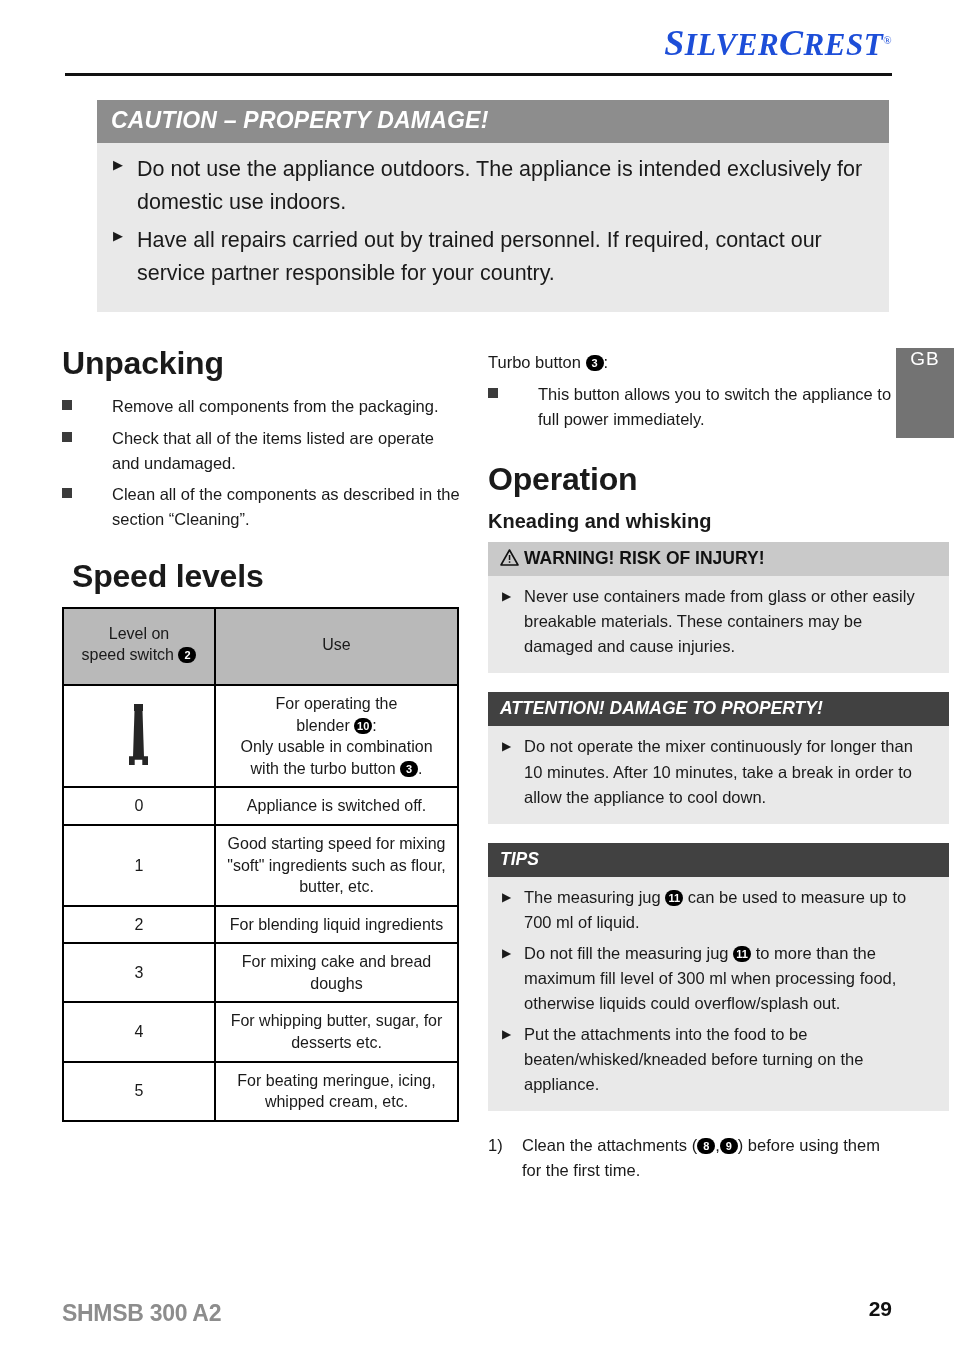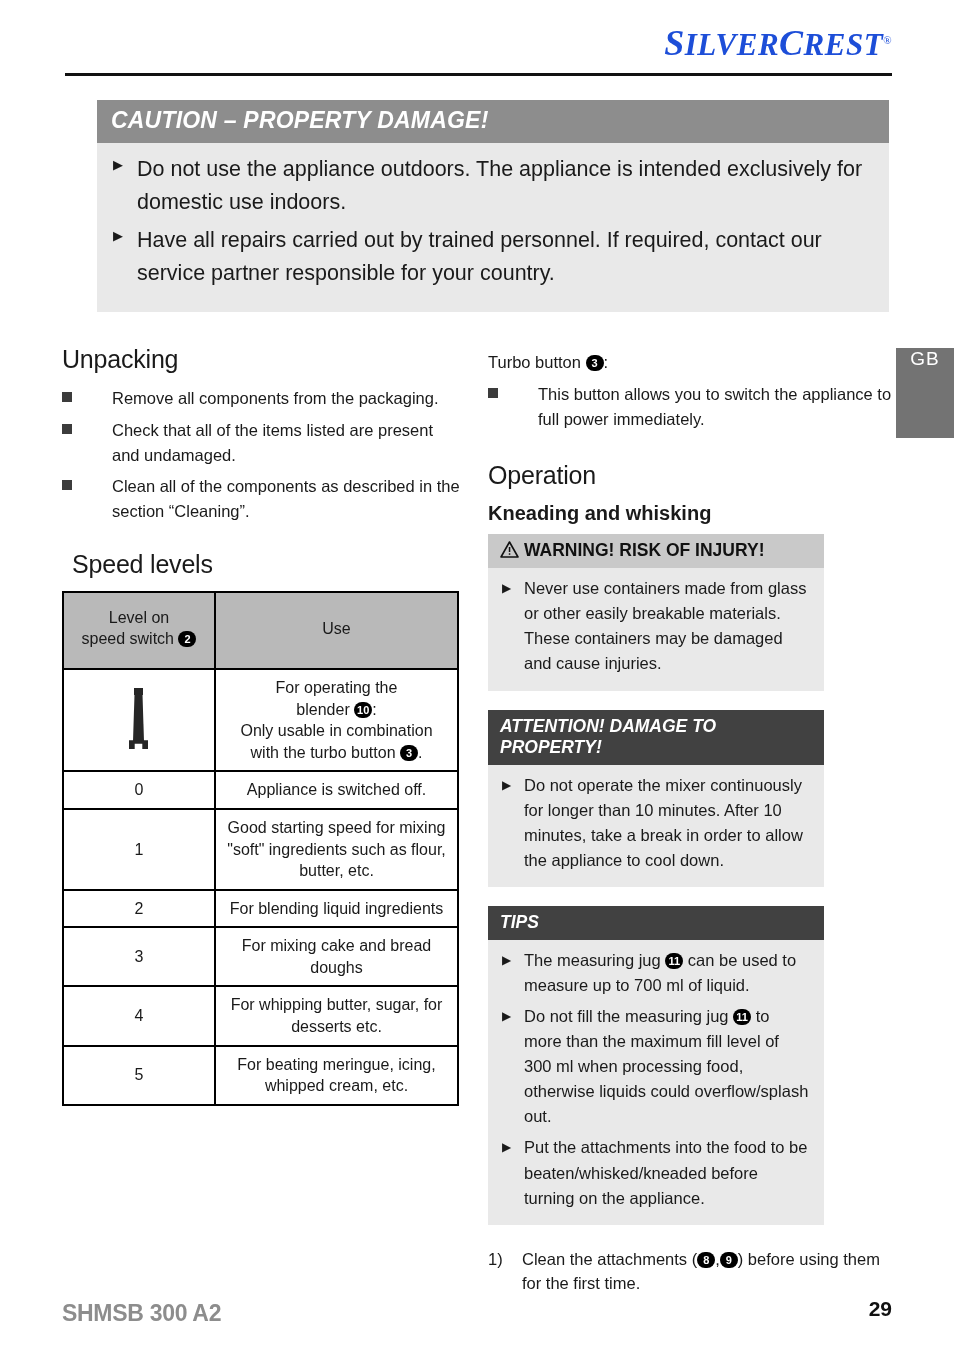--- a/index.html
+++ b/index.html
@@ -103,22 +103,22 @@
     width: 400px;
   }
   #col-right {
     position: absolute;
     left: 488px;
     top: 350px;
     width: 404px;
   }
 
   h2.sec {
-    font-size: 25px;
-    font-weight: normal;
+    font-size: 32px;
+    font-weight: bold;
     margin: 0 0 12px 0;
     letter-spacing: -0.2px;
   }
   h3.sub {
     font-size: 20px;
     font-weight: bold;
     margin: 0 0 9px 0;
   }
 
   ul.sq {
@@ -190,21 +190,21 @@
   }
   .blender-glyph .foot {
     position: absolute;
     left: 3px; bottom: 0;
     width: 19px; height: 9px;
     background: #262626;
     clip-path: polygon(0 0,100% 0,100% 100%,70% 100%,70% 38%,30% 38%,30% 100%,0 100%);
   }
 
   
-  .rbox { width: 336px; margin-bottom: 19px; }
+  .rbox { width: 461px; margin-bottom: 19px; }
   .rbox .hd {
     font-size: 17.5px;
     font-weight: bold;
     padding: 6px 12px 7px 12px;
   }
   .rbox .hd.light { background: #c9c9c9; color: #111; font-style: normal; }
   .rbox .hd.dark  { background: #414141; color: #fff; font-style: italic; }
   .rbox .bd {
     background: #e9e9e9;
     padding: 8px 14px 14px 14px;
@@ -317,21 +317,21 @@
     <li>
         <span class="sq-mark">
           <i></i>
         </span>
         <span class="txt">Remove all components from the packaging.</span>
       </li>
     <li>
         <span class="sq-mark">
           <i></i>
         </span>
-        <span class="txt">Check that all of the items listed are present and undamaged.</span>
+        <span class="txt">Check that all of the items listed are operate and undamaged.</span>
       </li>
     <li>
         <span class="sq-mark">
           <i></i>
         </span>
         <span class="txt">Clean all of the components as described in the section “Cleaning”.</span>
       </li>
   </ul>
 
   <h2 class="sec" style="margin-top:26px;margin-left:10px;">Speed levels</h2>

